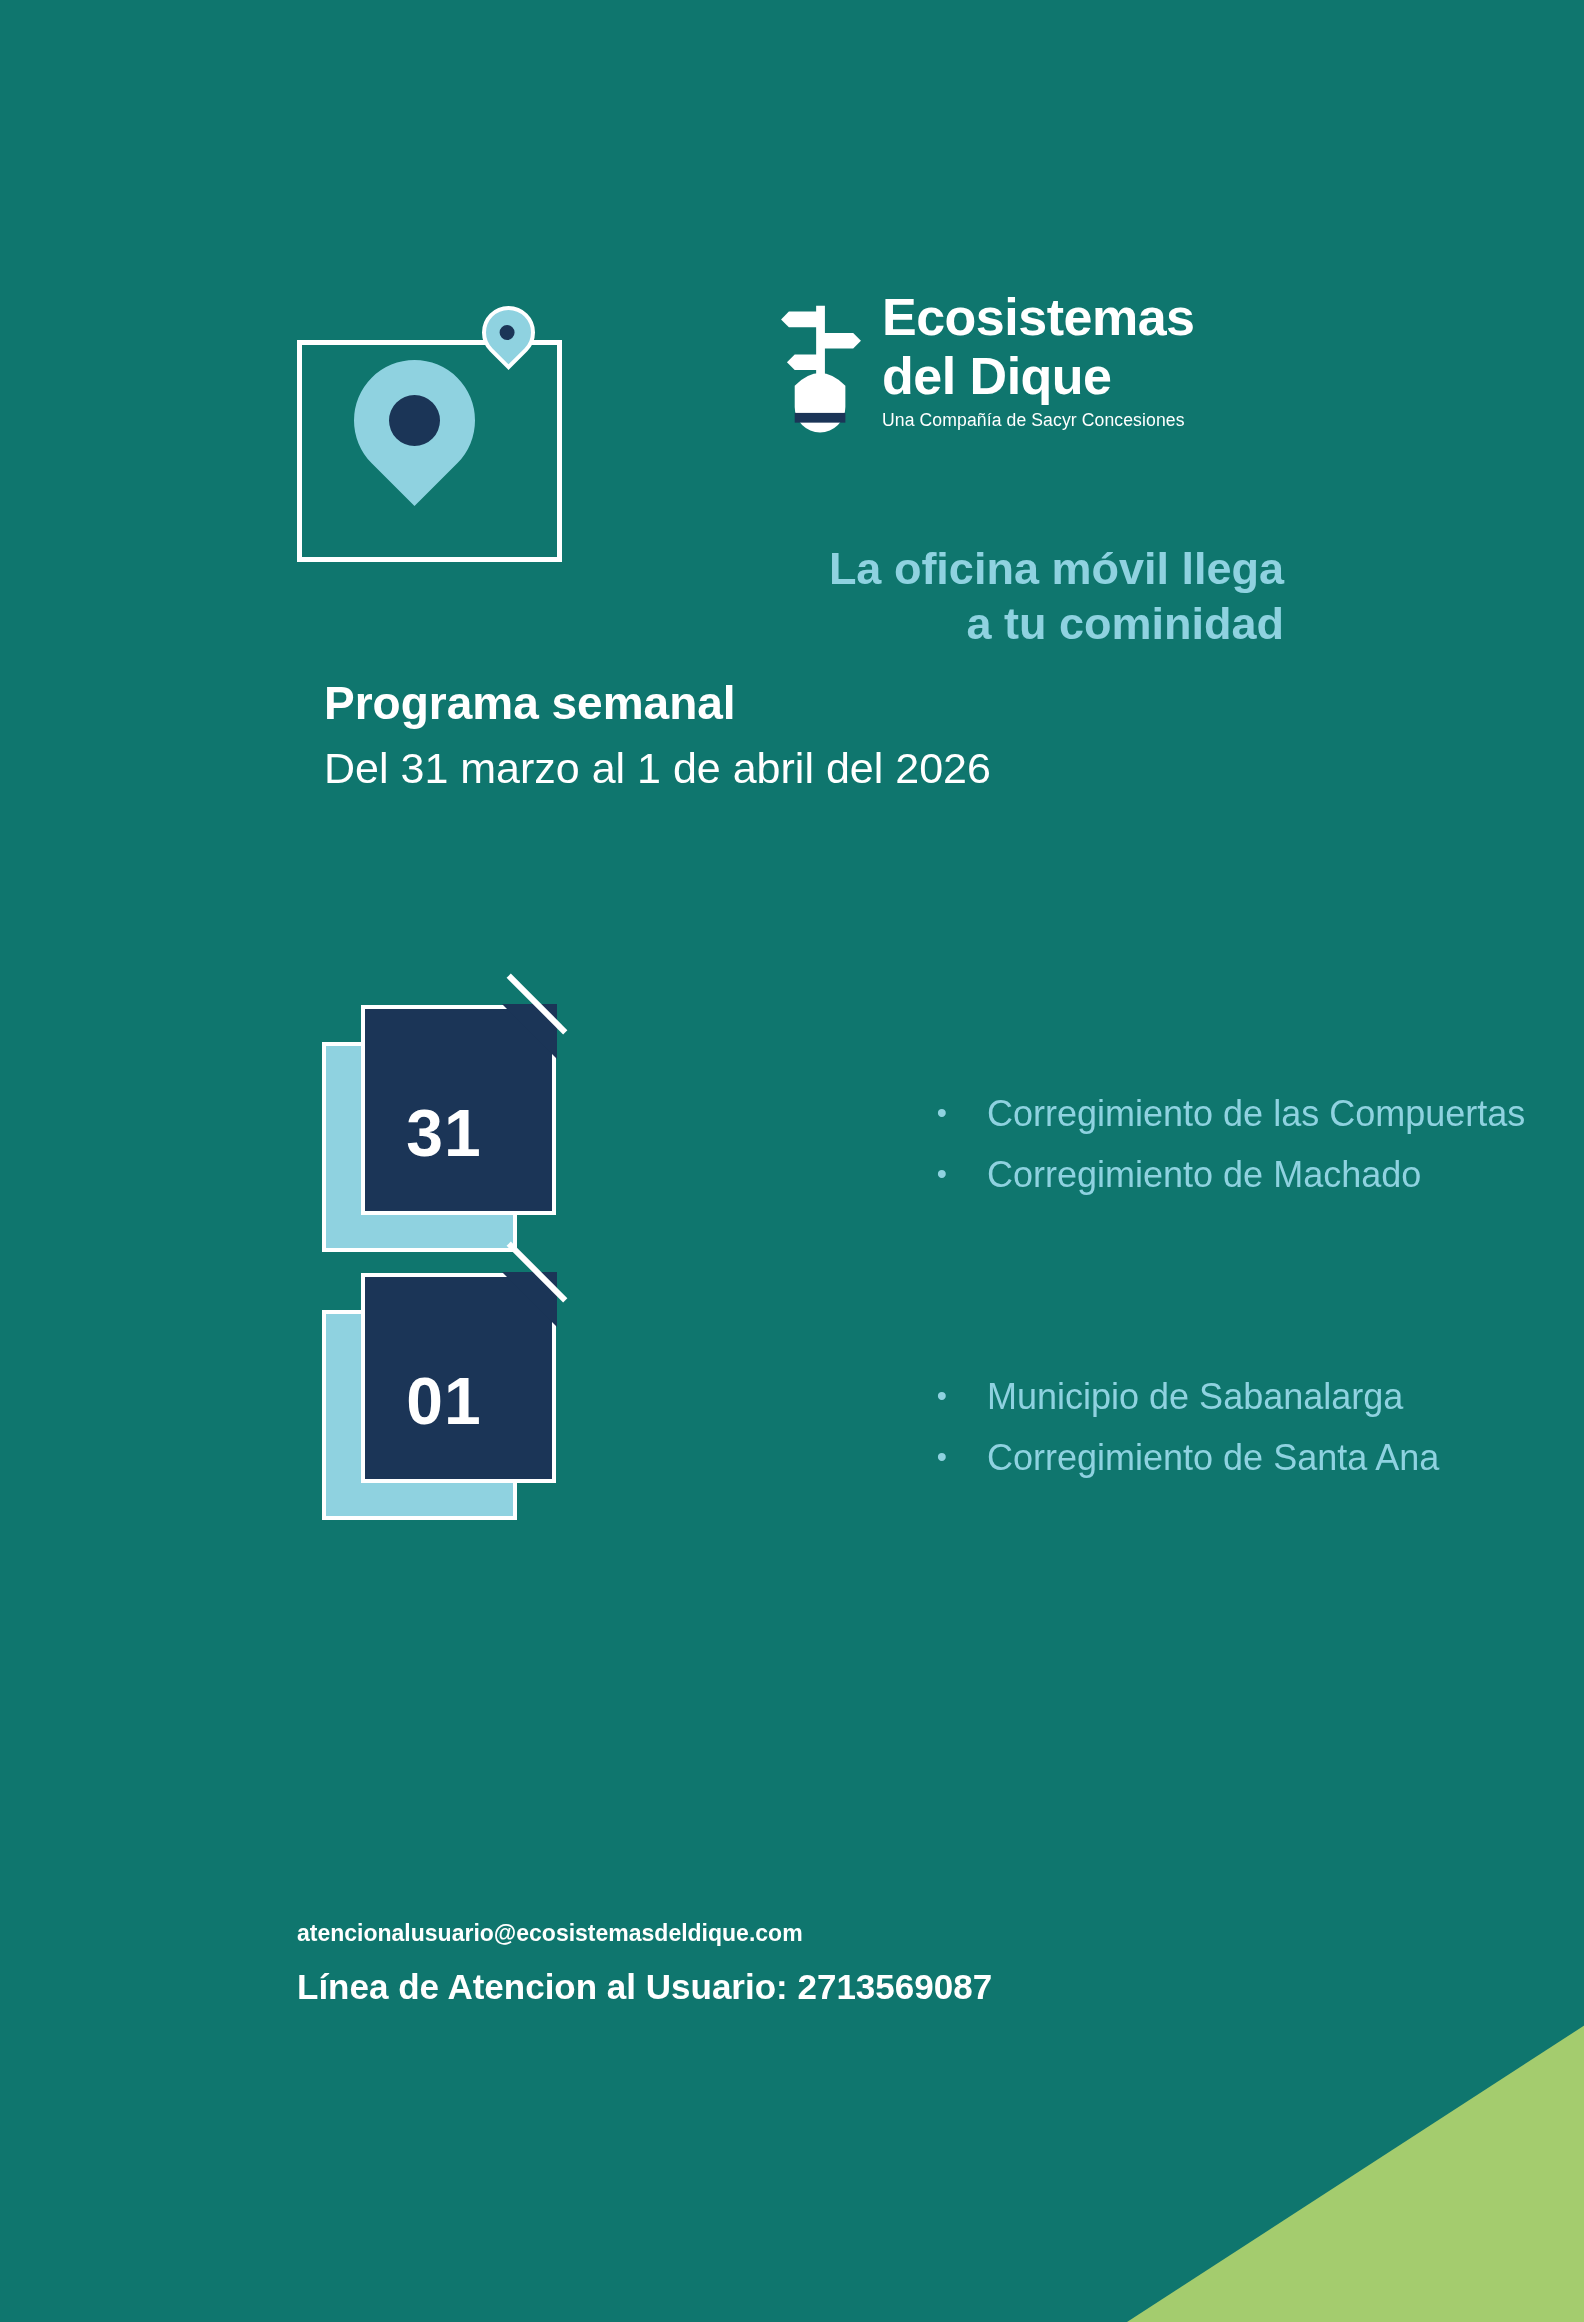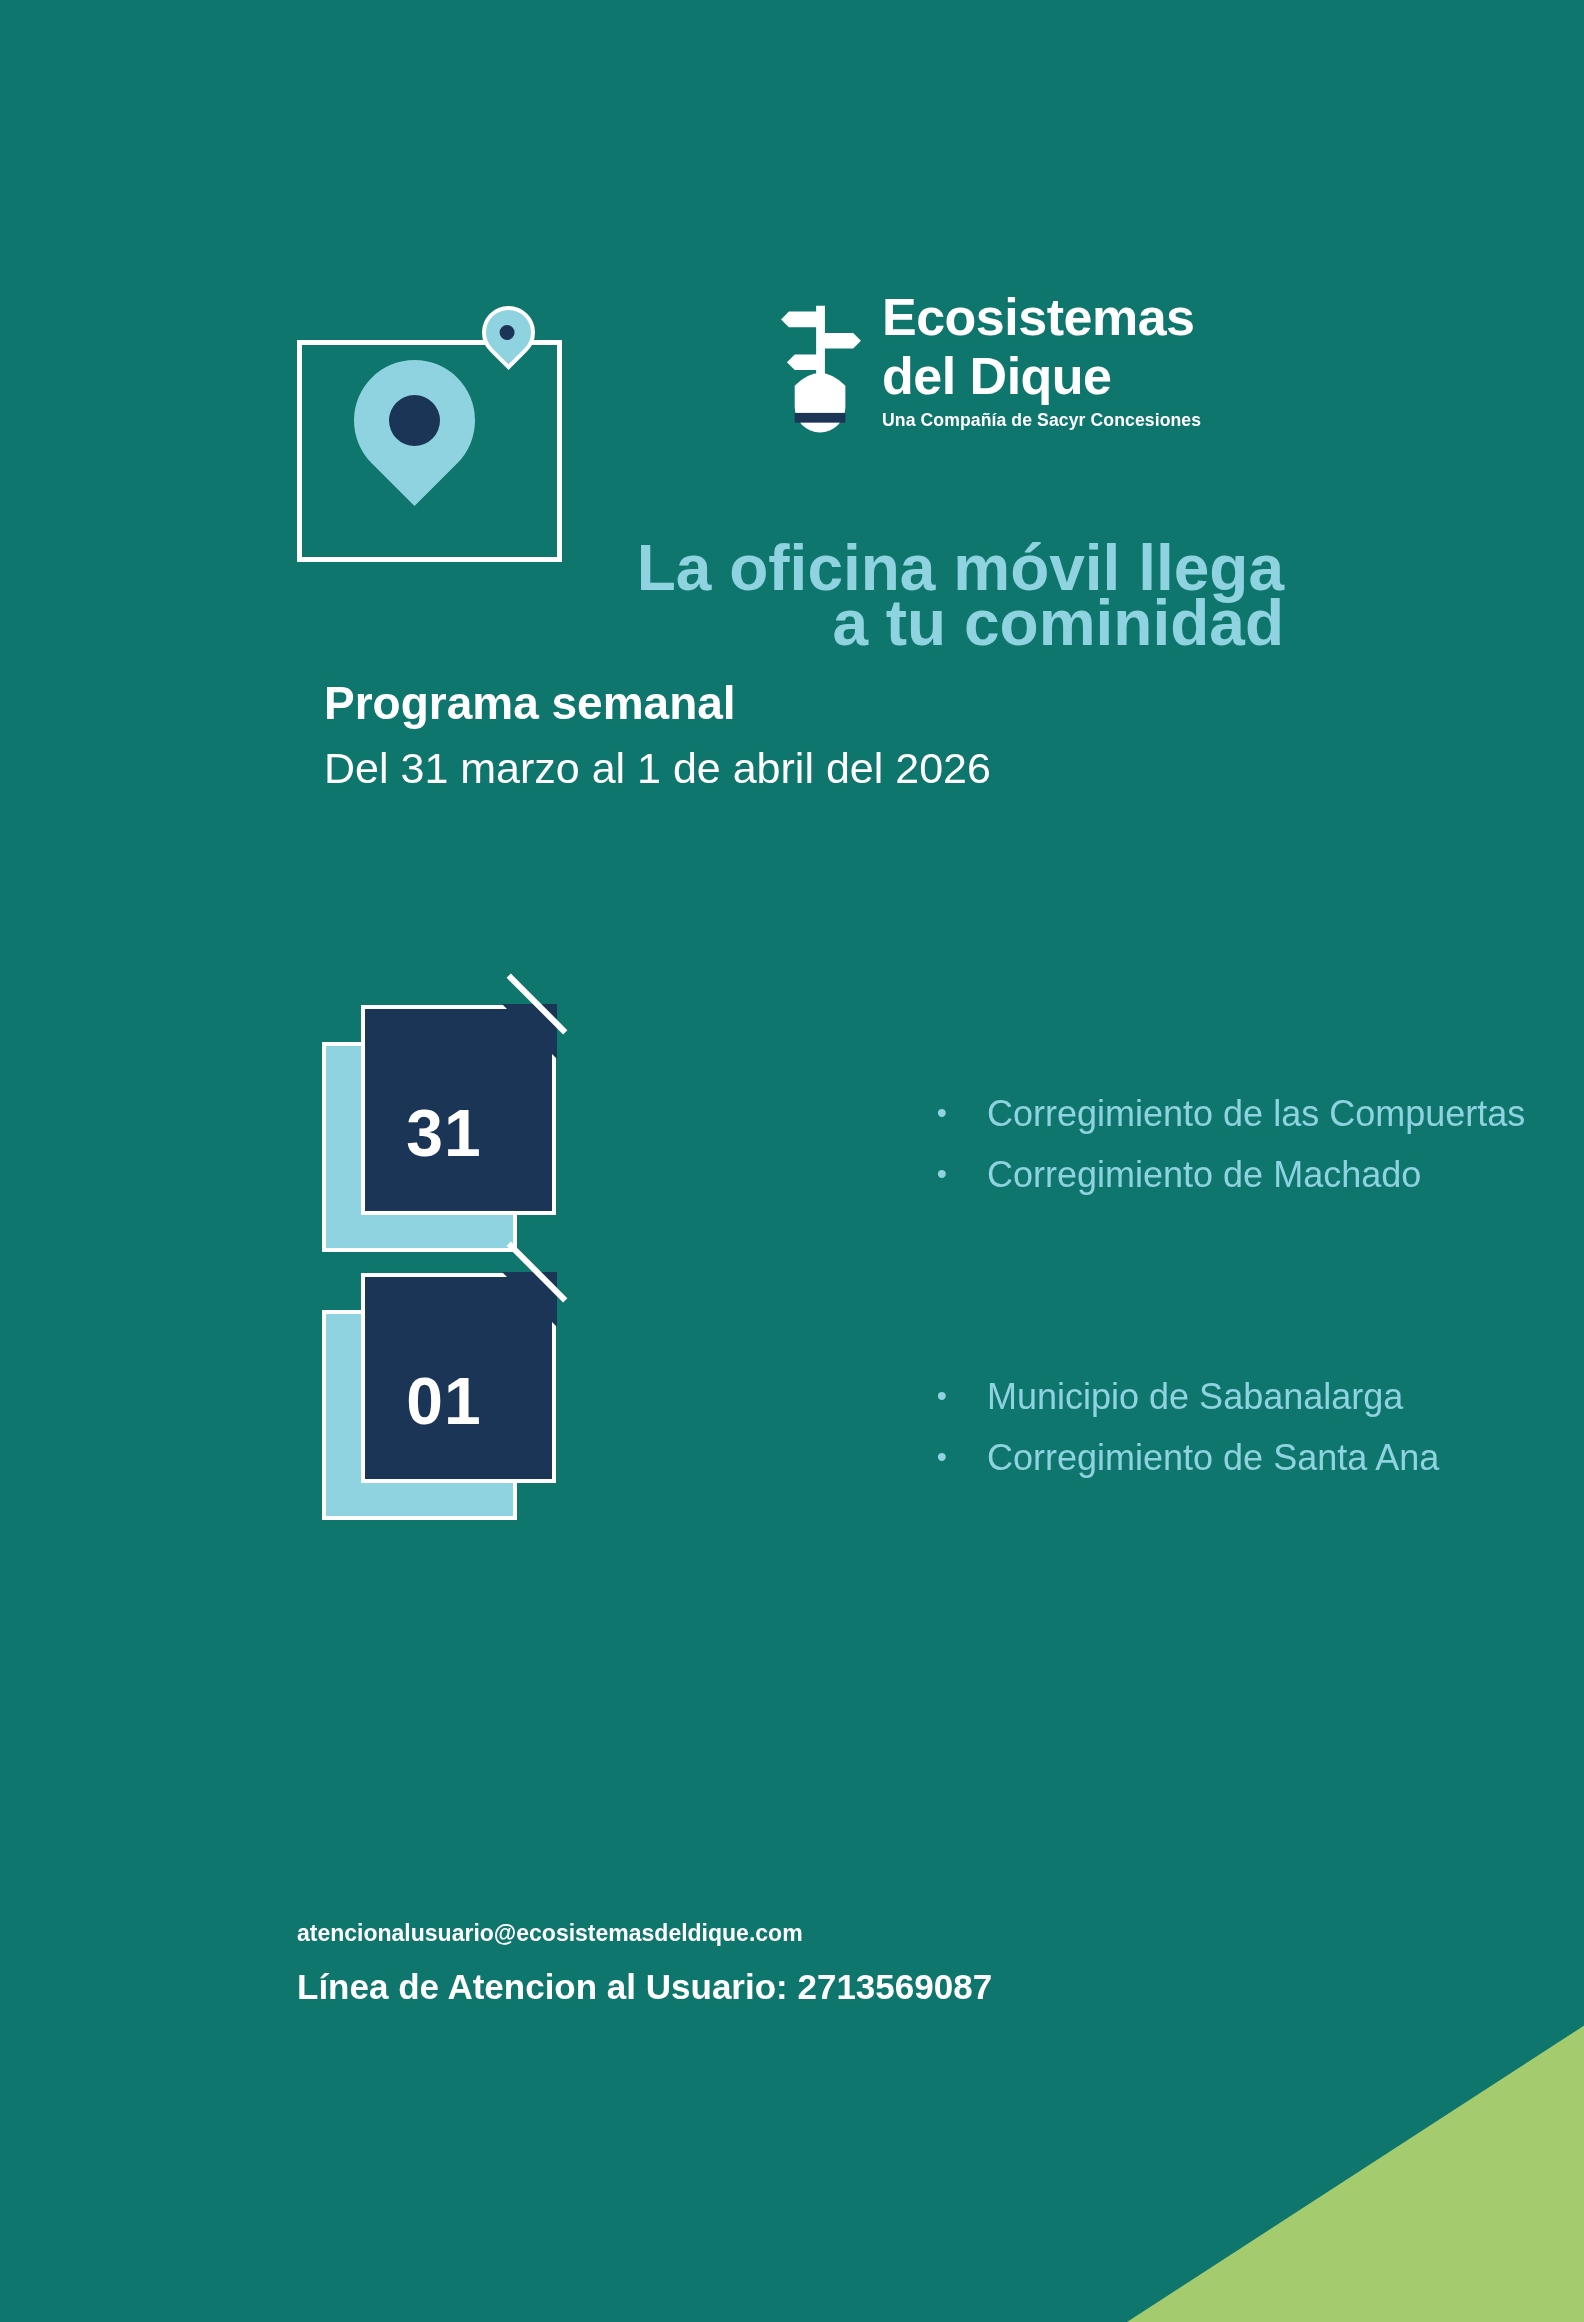--- a/index.html
+++ b/index.html
@@ -114,34 +114,34 @@
   .brand-line1, .brand-line2 {
     color: #ffffff;
     font-size: 52px;
     font-weight: bold;
     line-height: 59px;
     letter-spacing: -0.5px;
   }
   .brand-tag {
     color: #ffffff;
     font-size: 17.6px;
-    font-weight: bold;
+    font-weight: normal;
     margin-top: 3.9px;
     letter-spacing: 0.1px;
   }
 
   
   .headline {
     position: absolute;
     left: 0;
     top: 541px;
     width: 1284px;
     text-align: right;
     color: #8fd2e0;
-    font-size: 64px;
+    font-size: 45px;
     font-weight: bold;
     line-height: 55px;
   }
 
   
   .program {
     position: absolute;
     left: 324px;
     top: 676px;
   }

